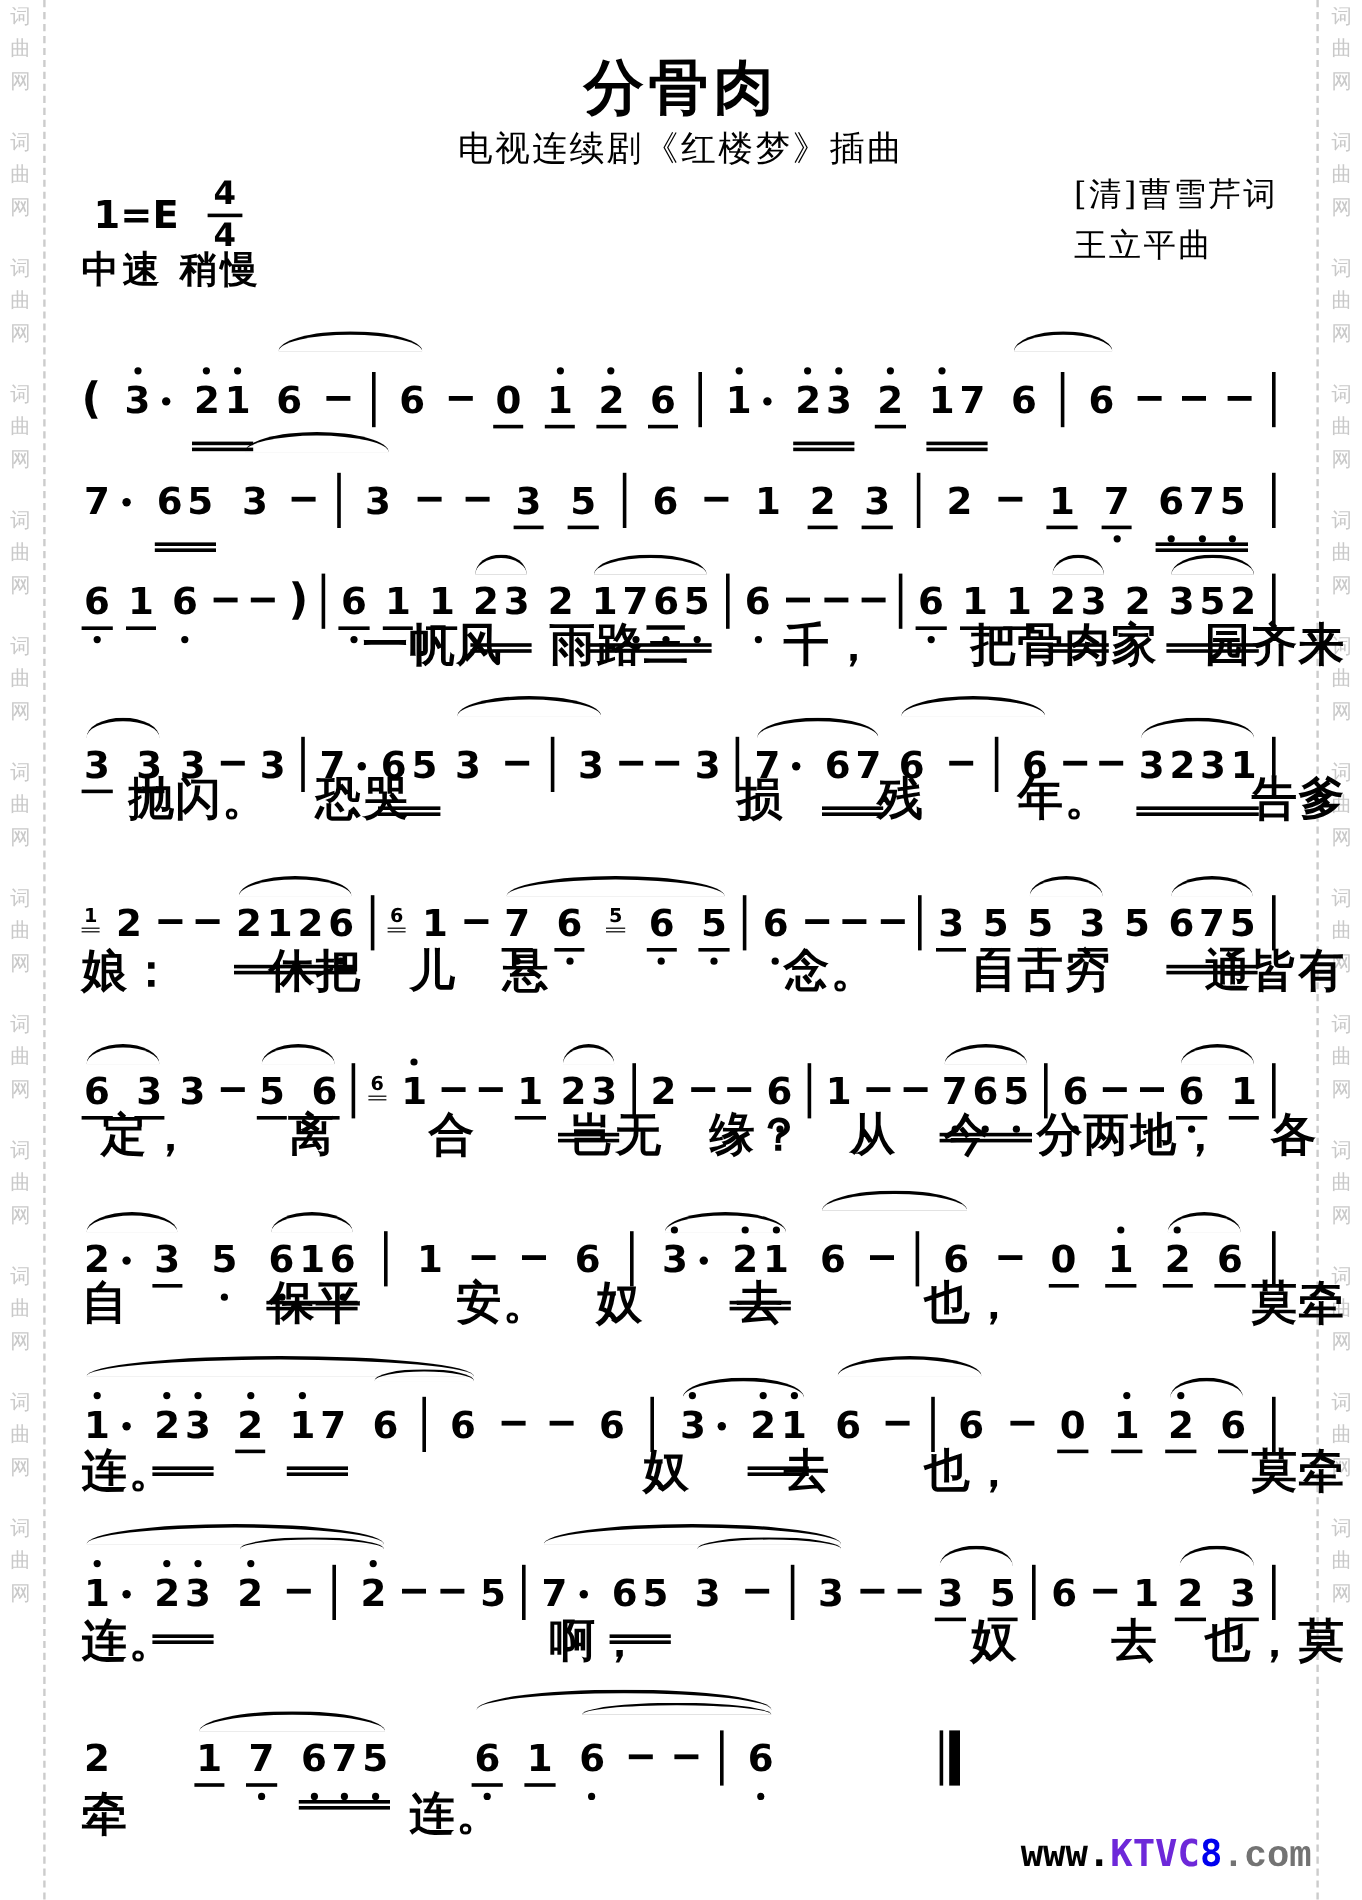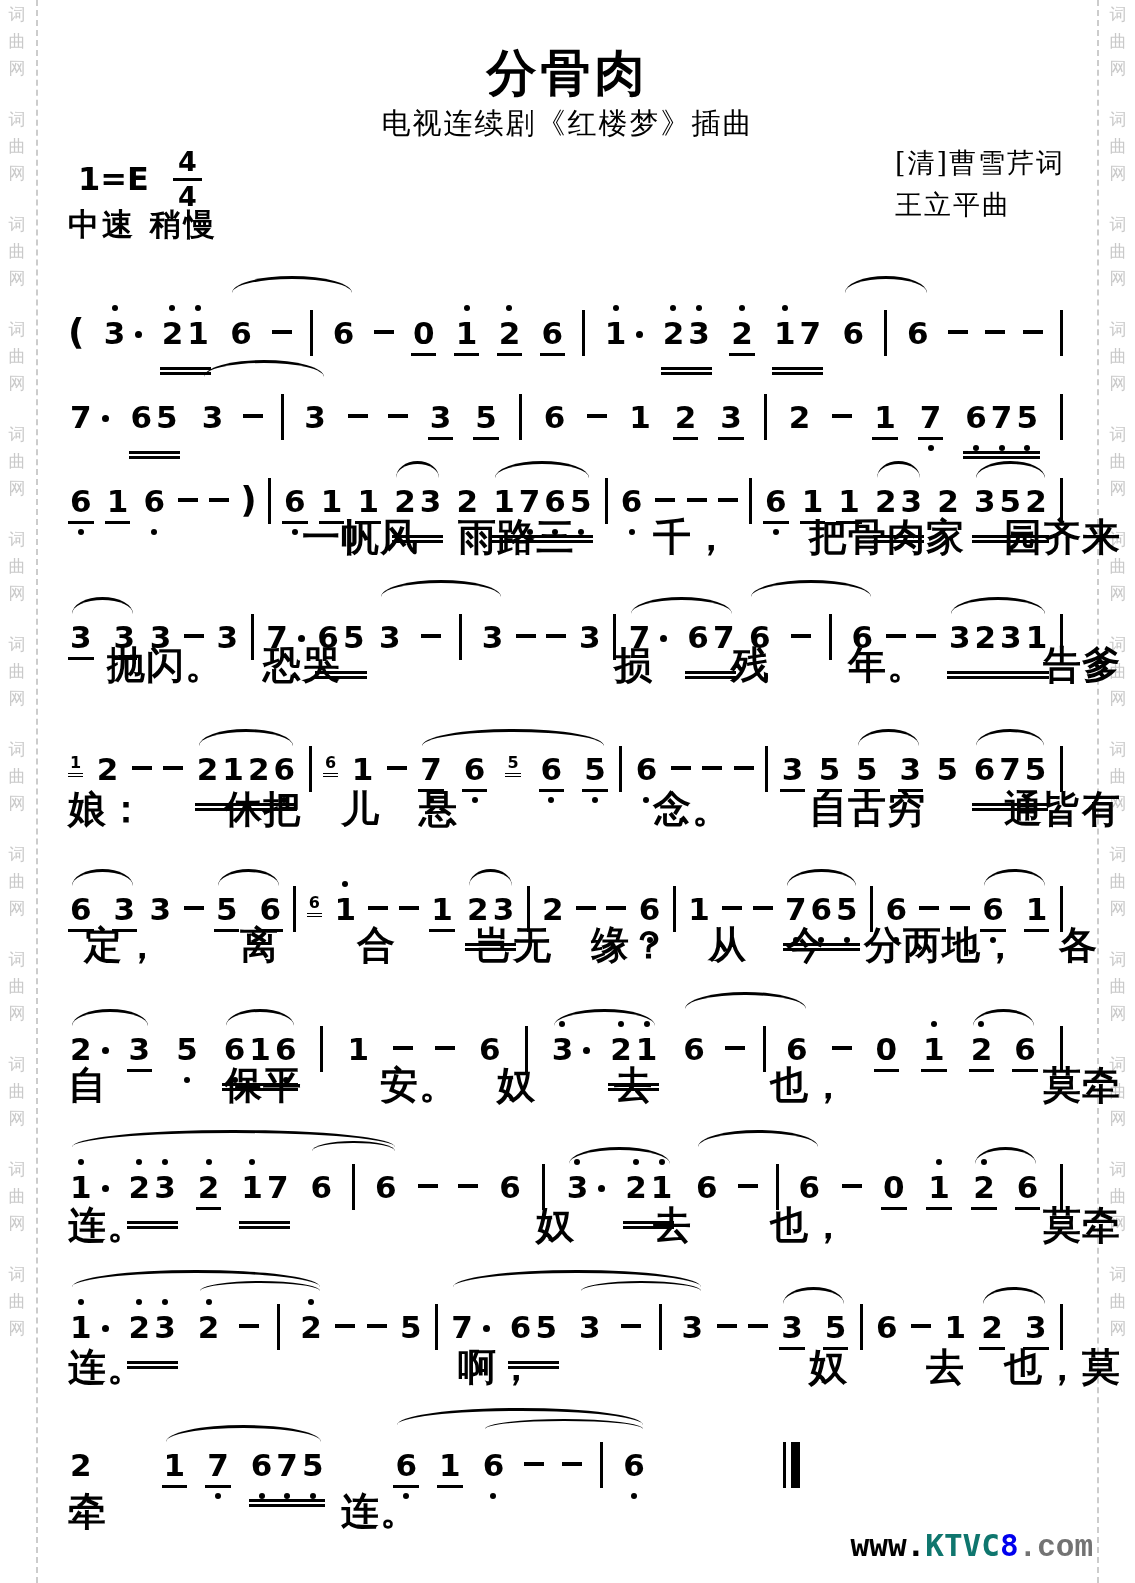--- a/index.html
+++ b/index.html
@@ -572,13 +572,13 @@
       <span class="dash"></span>
       <span class="dash"></span>
       <span class="finalbar">
         <i class="thin"></i>
         <i class="thick"></i>
       </span>
     </div>
     <div class="lyrics" style="top: 1486px;">牵　　　　　　连。</div>
   </div>
 
-<div class="logo"><span style="color: rgb(0, 0, 0); text-align: center;">www.</span><span style="color: #0f766e;">KTVC</span><span style="color: rgb(0, 0, 238);">8</span><span style="color: #737373; font-family: Liberation Mono, monospace;">.com</span></div>
+<div class="logo"><span style="color: rgb(0, 0, 0); text-align: center;">www.</span><span style="color: #6d28d9;">KTVC</span><span style="color: rgb(0, 0, 238);">8</span><span style="color: #737373; font-family: Liberation Mono, monospace;">.com</span></div>
 
 </body></html>

